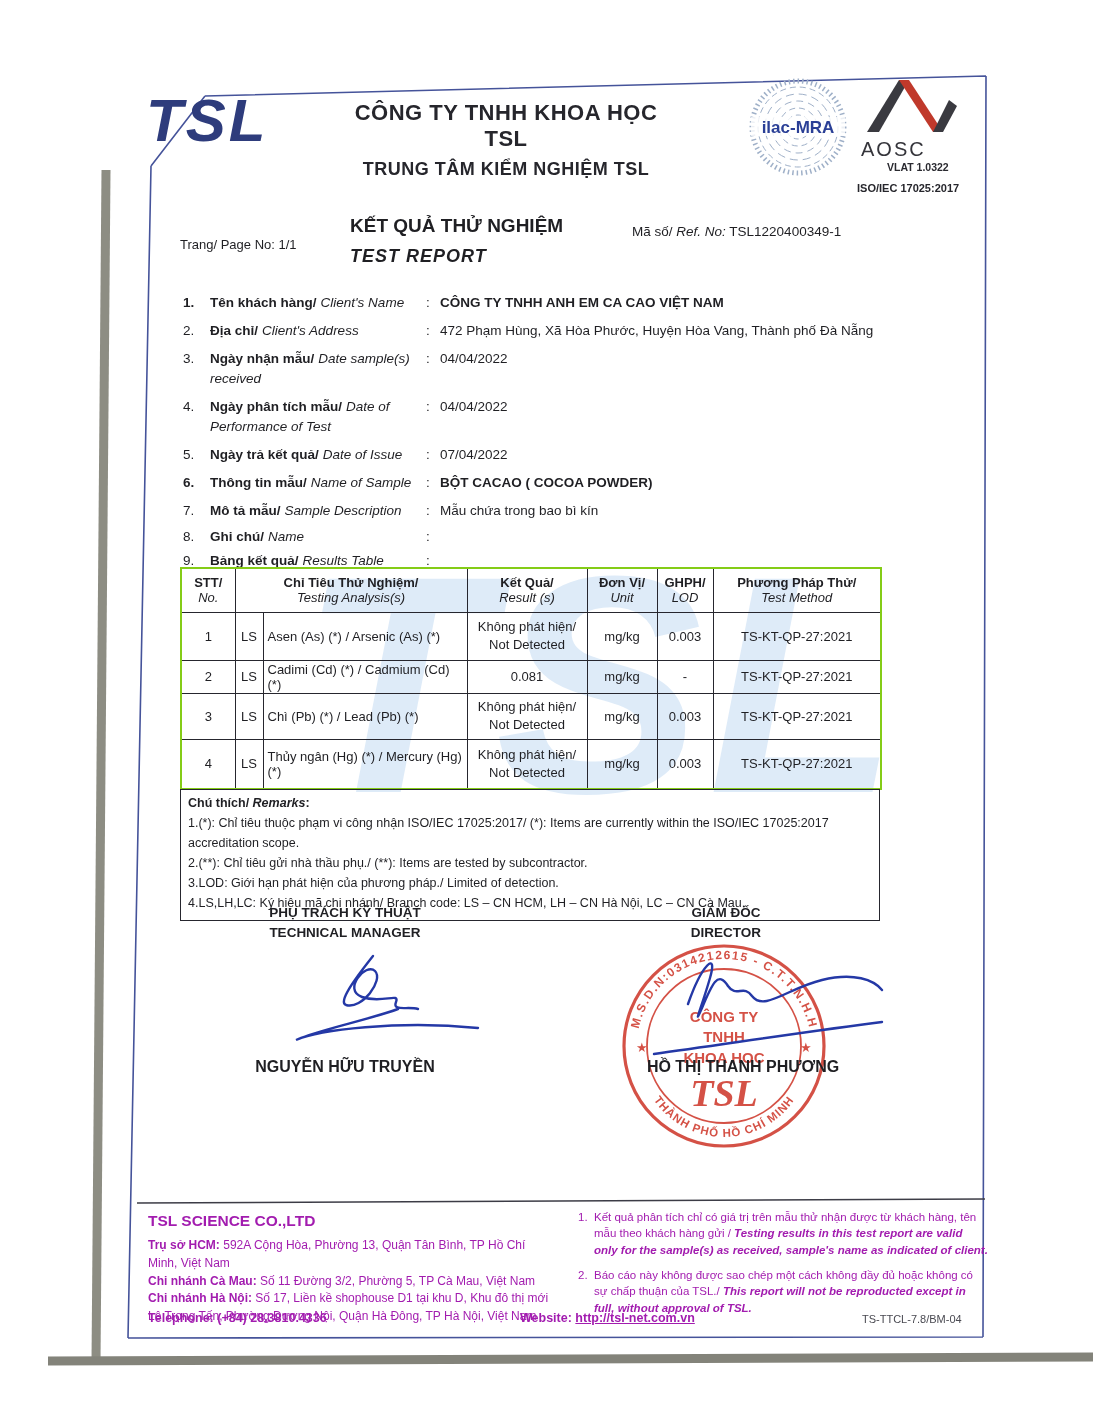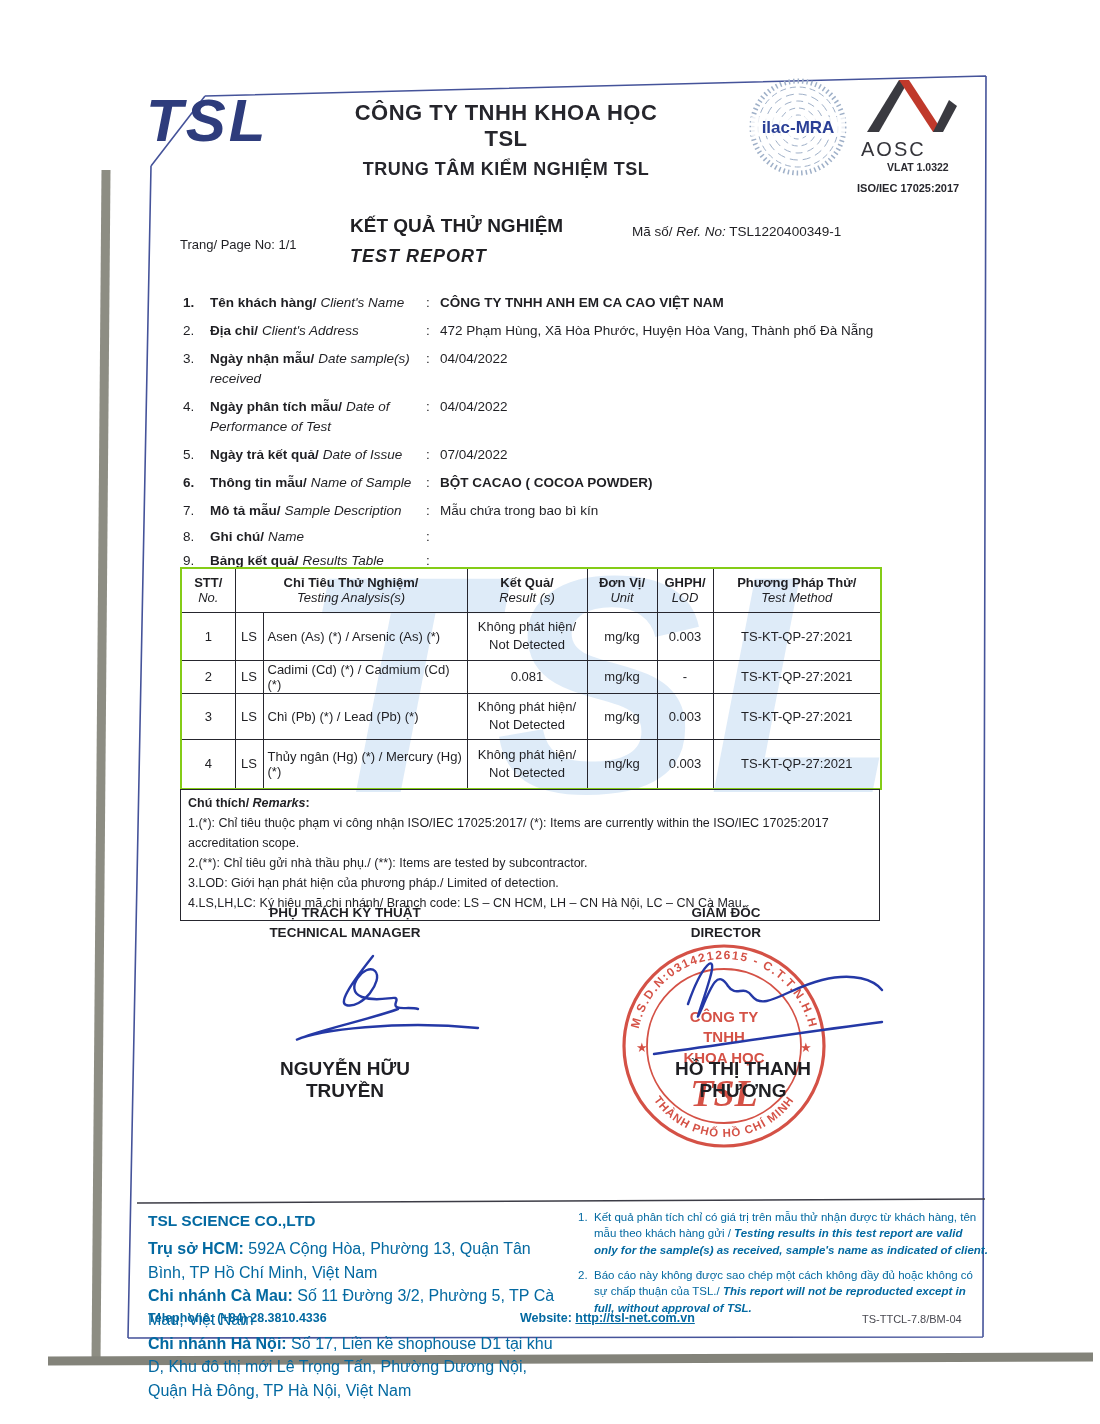--- a/index.html
+++ b/index.html
@@ -48,29 +48,29 @@
   .tc{text-align:center;}
   .branch{font-size:12.5px;text-align:center;padding:1px 1px;}
   .res2{line-height:1.35;}
   
   #remarks{width:684px;border:1.5px solid #26262e;margin-top:-1px;padding:3px 7px 7px 7px;
     font-size:12.5px;line-height:1.6;}
   #remarks .rtitle{font-weight:700;}
   #remarks .rtitle i{font-style:italic;}
   
   .sigtitle{position:absolute;text-align:center;font-size:13.5px;font-weight:700;line-height:1.5;}
-  .signame{position:absolute;text-align:center;font-size:19px;font-weight:700;z-index:6;}
+  .signame{position:absolute;text-align:center;font-size:16px;font-weight:700;z-index:6;}
   #stamp-svg{position:absolute;left:612px;top:934px;z-index:4;}
   #sig-left{position:absolute;left:278px;top:946px;z-index:5;}
   #sig-right{position:absolute;left:626px;top:942px;z-index:5;}
   
-  .fblue{color:#0369a1;}
+  .fblue{color:#a21caf;}
   #footer-left{left:148px;top:1212px;width:408px;}
   #footer-left .fcompany{font-size:15.5px;font-weight:700;margin-bottom:7px;}
-  #footer-left .faddr{font-size:16px;line-height:1.48;}
+  #footer-left .faddr{font-size:12px;line-height:1.48;}
   #footer-left .faddr b{font-weight:700;}
   #footer-notes{left:578px;top:1209px;width:410px;font-size:11.5px;line-height:1.42;}
   .noterow{display:flex;margin-bottom:9px;}
   .noteno{width:16px;flex:none;}
   .notetext i{font-style:italic;font-weight:bold;}
   #phone{left:148px;top:1311px;font-size:12.5px;font-weight:700;}
   #website{left:520px;top:1311px;font-size:12.5px;font-weight:700;}
   #website .url{text-decoration:underline;}
   #form-code{left:862px;top:1313px;font-size:11px;color:#4a4a52;}
 </style>

